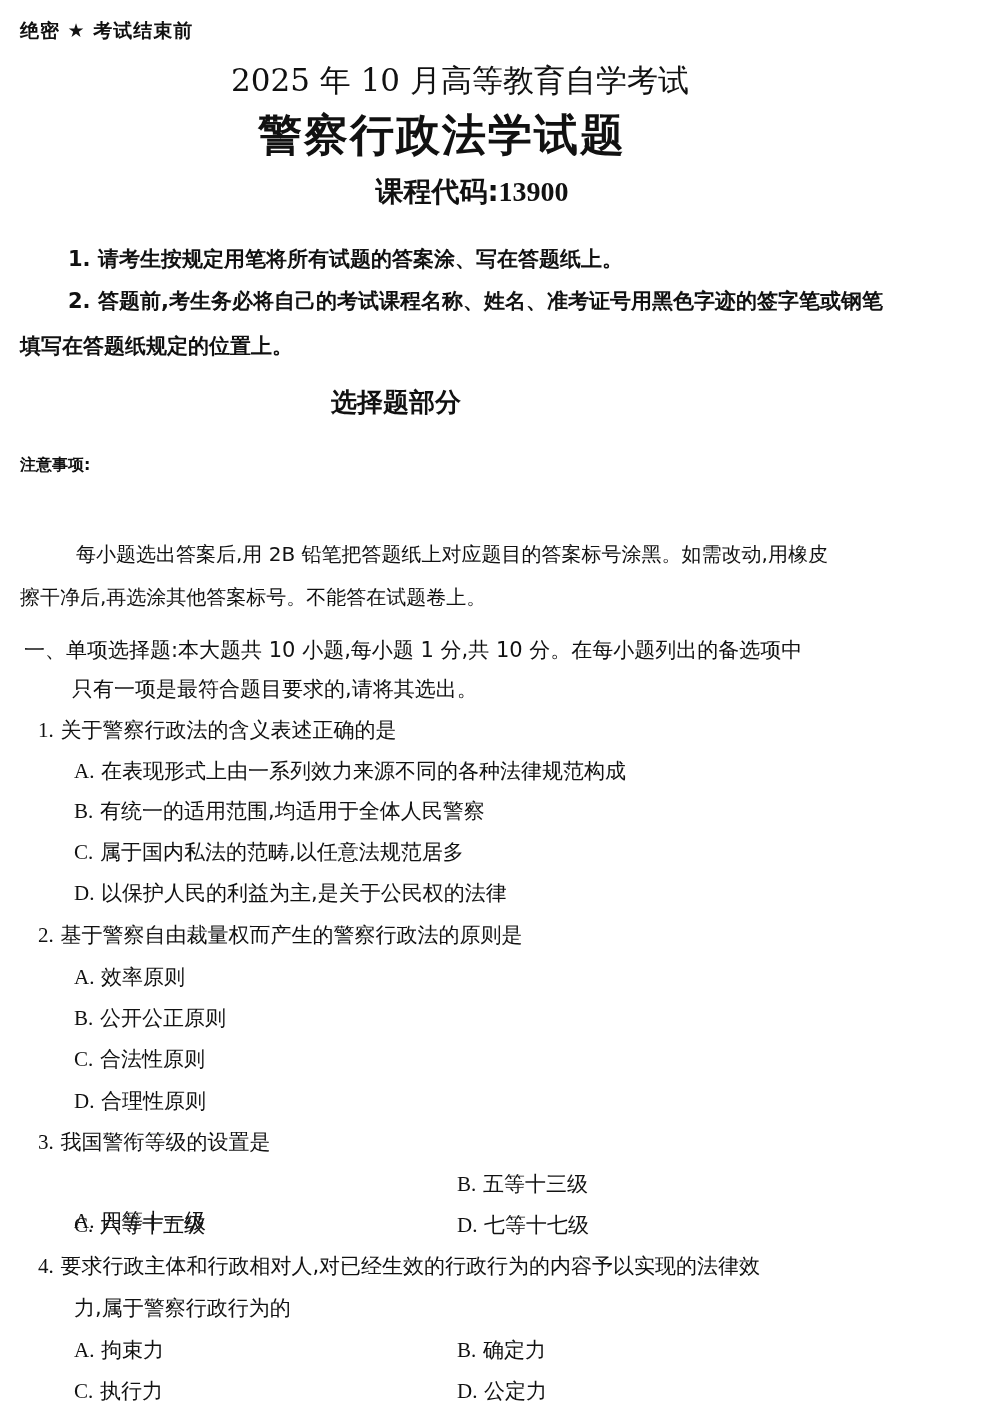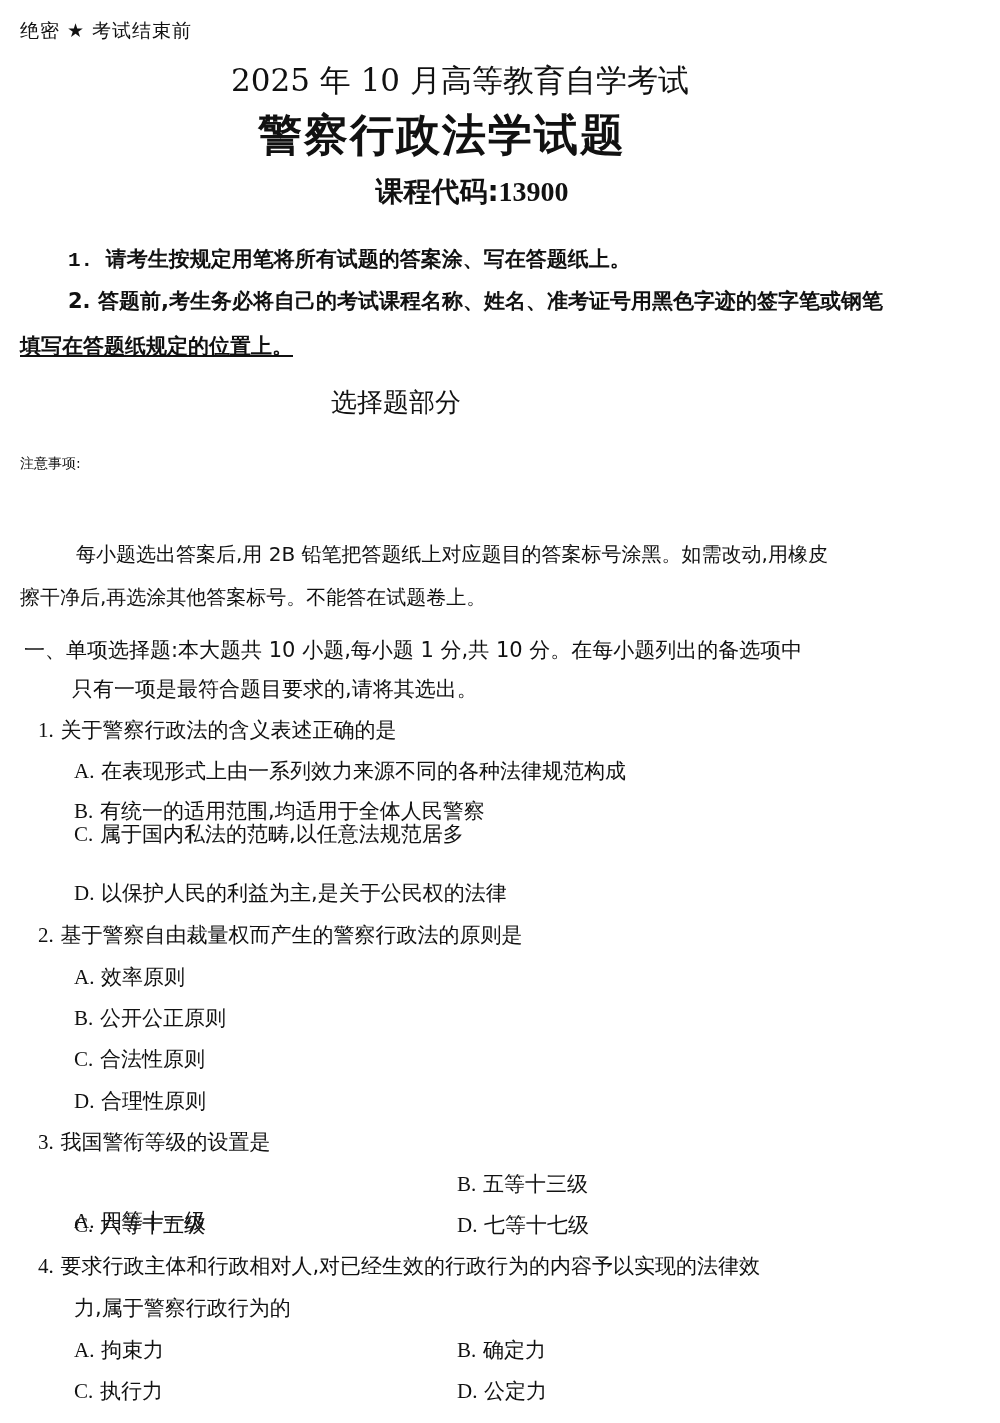--- a/index.html
+++ b/index.html
@@ -2,53 +2,53 @@
 <html><head>
   <meta charset="utf-8">
   <style>
     html, body { margin: 0; padding: 0; background: #ffffff; }
     body {
       width: 1000px; height: 1423px; position: relative; overflow: hidden;
       color: #111111;
       font-family: "DejaVu Sans", "Liberation Sans", sans-serif;
     }
     .abs { position: absolute; white-space: nowrap; }
-    .confidential { left: 20px; top: 18px; font-size: 19px; font-weight: normal; letter-spacing: 1px; }
+    .confidential { left: 20px; top: 18px; font-size: 19px; font-weight: bold; letter-spacing: 1px; }
     .exam-title { left: 0; width: 920px; top: 60px; text-align: center; font-size: 31px; font-family: "DejaVu Serif", "Liberation Serif", serif; }
     .subject-title { left: 0; width: 884px; top: 106px; text-align: center; font-size: 44px; font-weight: bold; letter-spacing: 2px; }
     .course-code { left: 0; width: 944px; top: 173px; text-align: center; font-size: 28px; font-weight: bold; }
     .course-code .num { font-family: "Liberation Serif", serif; }
     .instr { font-size: 21px; font-weight: bold; }
-    .section-title { left: 0; width: 792px; top: 385px; text-align: center; font-size: 26px; font-weight: normal; }
-    .notice-label { left: 20px; top: 455px; font-size: 14px; font-weight: normal; }
+    .section-title { left: 0; width: 792px; top: 385px; text-align: center; font-size: 26px; font-weight: bold; }
+    .notice-label { left: 20px; top: 455px; font-size: 16px; font-weight: bold; }
     .notice-text { font-size: 20px; margin-top: 44px; }
     .q { font-size: 21px; }
     .q .num, .q .opt-letter { font-family: "Liberation Serif", serif; }
   </style>
 </head>
 <body>
 
 <div>
 
   <div class="abs confidential">绝密 ★ 考试结束前</div>
   <div class="abs exam-title">2025 年 10 月高等教育自学考试</div>
   <div class="abs subject-title">警察行政法学试题</div>
   <div class="abs course-code">
     <span>课程代码:</span><span class="num">13900</span>
   </div>
 
-  <div class="abs instr" style="left:68px; top:245px;font-family:Liberation Mono, monospace;">
+  <div class="abs instr" style="left:68px; top:245px;">
     <span>1.</span>
     <span>请考生按规定用笔将所有试题的答案涂、写在答题纸上。</span>
   </div>
   <div class="abs instr" style="left:68px; top:287px;">
     <span>2.</span>
     <span>答题前,考生务必将自己的考试课程名称、姓名、准考证号用黑色字迹的签字笔或钢笔</span>
   </div>
-  <div class="abs instr" style="left:20px; top:332px;text-decoration:underline;">填写在答题纸规定的位置上。</div>
+  <div class="abs instr" style="left:20px; top:332px;">填写在答题纸规定的位置上。</div>
 
   <div class="abs section-title">选择题部分</div>
   <div class="abs notice-label">注意事项:</div>
   <div class="abs notice-text" style="left:76px; top:497px;">每小题选出答案后,用 2B 铅笔把答题纸上对应题目的答案标号涂黑。如需改动,用橡皮</div>
   <div class="abs notice-text" style="left:20px; top:540px;">擦干净后,再选涂其他答案标号。不能答在试题卷上。</div>
 
   <div class="abs q" style="left:24px; top:636px;">一、单项选择题:本大题共 10 小题,每小题 1 分,共 10 分。在每小题列出的备选项中</div>
   <div class="abs q" style="left:72px; top:675px;">只有一项是最符合题目要求的,请将其选出。</div>
 
   <div class="abs q" style="left:38px; top:716px;">
@@ -56,21 +56,21 @@
     <span>关于警察行政法的含义表述正确的是</span>
   </div>
   <div class="abs q" style="left:74px; top:757px;">
     <span class="opt-letter">A.</span>
     <span>在表现形式上由一系列效力来源不同的各种法律规范构成</span>
   </div>
   <div class="abs q" style="left:74px; top:797px;">
     <span class="opt-letter">B.</span>
     <span>有统一的适用范围,均适用于全体人民警察</span>
   </div>
-  <div class="abs q" style="left:74px; top:820px;">
+  <div class="abs q" style="left:74px; top:838px;">
     <span class="opt-letter">C.</span>
     <span>属于国内私法的范畴,以任意法规范居多</span>
   </div>
   <div class="abs q" style="left:74px; top:879px;">
     <span class="opt-letter">D.</span>
     <span>以保护人民的利益为主,是关于公民权的法律</span>
   </div>
 
   <div class="abs q" style="left:38px; top:921px;">
     <span class="num">2.</span>

